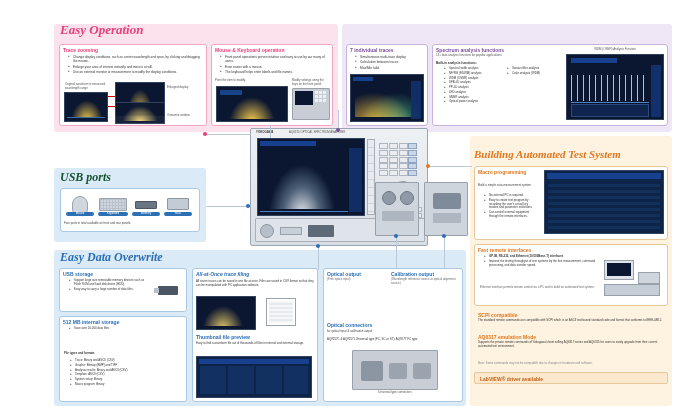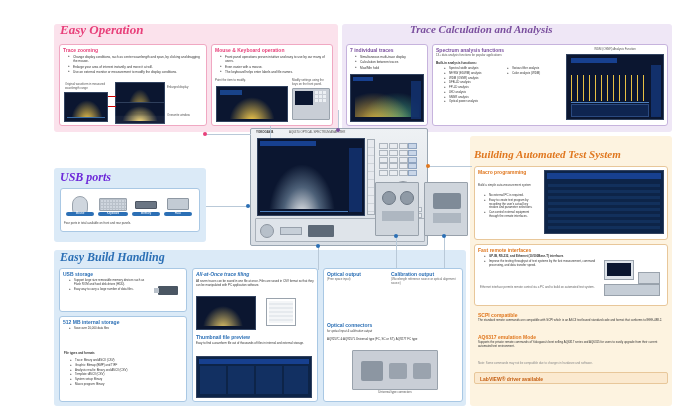--- a/index.html
+++ b/index.html
@@ -131,21 +131,20 @@
       <i style="display:block;width:3px;height:3px;background:#eceff3;"></i>
         <i style="display:block;width:3px;height:3px;background:#eceff3;"></i>
         <i style="display:block;width:3px;height:3px;background:#eceff3;"></i>
       <i style="display:block;width:3px;height:3px;background:#eceff3;"></i>
         <i style="display:block;width:3px;height:3px;background:#eceff3;"></i>
         <i style="display:block;width:3px;height:3px;background:#eceff3;"></i>
     </div>
   </div>
 
   <div class="panel lilac-bg" style="left:342px; top:24px; width:330px; height:108px;"></div>
-  <div class="sec-title" style="left:410px; top:23px; font-size:11px; color:#7a4f9e;">Trace Calculation and Analysis</div>
 
   <div class="panel white-bg" style="left:346px; top:44px; width:82px; height:82px; border:0.6px solid #c6b3dd;"></div>
   <div class="box-title" style="position:absolute; left:350px; top:47px; color:#7a4f9e;">7 individual traces</div>
   <ul class="bul tiny" style="position:absolute; left:351px; top:55px; width:74px; color:#333;">
     <li>Simultaneous multi-trace display</li>
     <li>Calculation between traces</li>
     <li>Max/Min hold</li>
   </ul>
   <div class="screenblk gridlines" style="position:absolute; left:350px; top:74px; width:74px; height:48px;">
     <div style="position:absolute; left:4px; bottom:4px; width:64px; height:30px;
@@ -177,21 +176,21 @@
   <div class="screenblk gridlines" style="position:absolute; left:566px; top:54px; width:98px; height:66px;">
     <div style="position:absolute; left:4px; top:3px; width:46px; height:5px; background:#17408f;"></div>
     <div style="position:absolute; left:4px; bottom:18px; right:14px; height:26px;
                 background:repeating-linear-gradient(90deg, rgba(255,210,70,.9) 0 1.2px, rgba(0,0,0,0) 1.2px 6px);"></div>
     <div style="position:absolute; left:4px; bottom:17px; right:14px; height:0.5px; background:#4d7fbd;"></div>
     <div style="position:absolute; left:4px; bottom:2px; right:14px; height:13px; background:#0f2550; border:0.4px solid #2b4a80;"></div>
     <div style="position:absolute; right:2px; top:10px; width:10px; height:52px; background:#12306b;"></div>
   </div>
 
   <div class="panel blue-bg" style="left:54px; top:168px; width:152px; height:74px;"></div>
-  <div class="sec-title" style="left:60px; top:170px; font-size:12px; color:#6d28d9;">USB ports</div>
+  <div class="sec-title" style="left:60px; top:170px; font-size:12px; color:#14532d;">USB ports</div>
 
   <div class="panel white-bg" style="left:60px; top:188px; width:140px; height:44px; border:0.6px solid #a9c8e4;"></div>
 
   <div style="position:absolute; left:66px; top:196px; width:28px; height:22px;">
     <div style="width:16px;height:20px;margin:0 auto;border-radius:8px 8px 7px 7px;background:#cfd6de;border:0.5px solid #9aa3ad;"></div>
     <div class="xtiny" style="position:absolute; left:0; top:16px; width:28px; text-align:center; background:#2b6fb5; color:#fff; border-radius:4px;">Mouse</div>
   </div>
   <div style="position:absolute; left:98px; top:196px; width:30px; height:22px;">
     <div style="width:28px;height:13px;margin:2px auto 0;border-radius:1px;background:#cfd6de;border:0.5px solid #9aa3ad;
                 background-image:repeating-linear-gradient(90deg,#b9c1ca 0 1px,transparent 1px 3px),repeating-linear-gradient(#b9c1ca 0 1px,transparent 1px 3px);"></div>
@@ -312,21 +311,21 @@
 
   <div class="box-title" style="position:absolute; left:478px; top:334px; color:#e07820;">AQ6317 emulation Mode</div>
   <div class="xtiny" style="position:absolute; left:478px; top:341px; width:186px; color:#333;">Supports the private remote commands of Yokogawa's best selling AQ6317 series and AQ6315 for users to easily upgrade from their current automated test environment.</div>
   <div class="xtiny" style="position:absolute; left:478px; top:362px; width:186px; color:#888;">Note: Some commands may not be compatible due to changes in hardware and software.</div>
 
   <div style="position:absolute; left:474px; top:372px; width:194px; height:12px; background:#fbe9cf; border:0.5px solid #e8c79a; border-radius:2px;">
     <div class="box-title" style="position:absolute; left:5px; top:3px; color:#c55f12;">LabVIEW® driver available</div>
   </div>
 
   <div class="panel blue-bg" style="left:54px; top:250px; width:412px; height:156px;"></div>
-  <div class="sec-title" style="left:60px; top:250px; font-size:12px; color:#2b6fb5;">Easy Build Handling</div>
+  <div class="sec-title" style="left:60px; top:250px; font-size:12px; color:#2b6fb5;">Easy Data Overwrite</div>
 
   <div class="panel white-bg" style="left:59px; top:268px; width:128px; height:44px; border:0.6px solid #a9c8e4;"></div>
   <div class="box-title" style="position:absolute; left:63px; top:271px; color:#2b6fb5;">USB storage</div>
   <ul class="bul xtiny" style="position:absolute; left:65px; top:279px; width:84px; color:#333;">
     <li>Support large size removable memory devices such as Flash ROM and hard disk drives (HDD).</li>
     <li>Easy way to carry a large number of data files.</li>
   </ul>
   <div style="position:absolute; left:154px; top:282px; width:28px; height:20px;">
     <div style="position:absolute; left:4px; top:4px; width:20px; height:9px; background:#4a5663; border-radius:1px;"></div>
     <div style="position:absolute; left:0px; top:6px; width:5px; height:5px; background:#b9c1ca;"></div>

